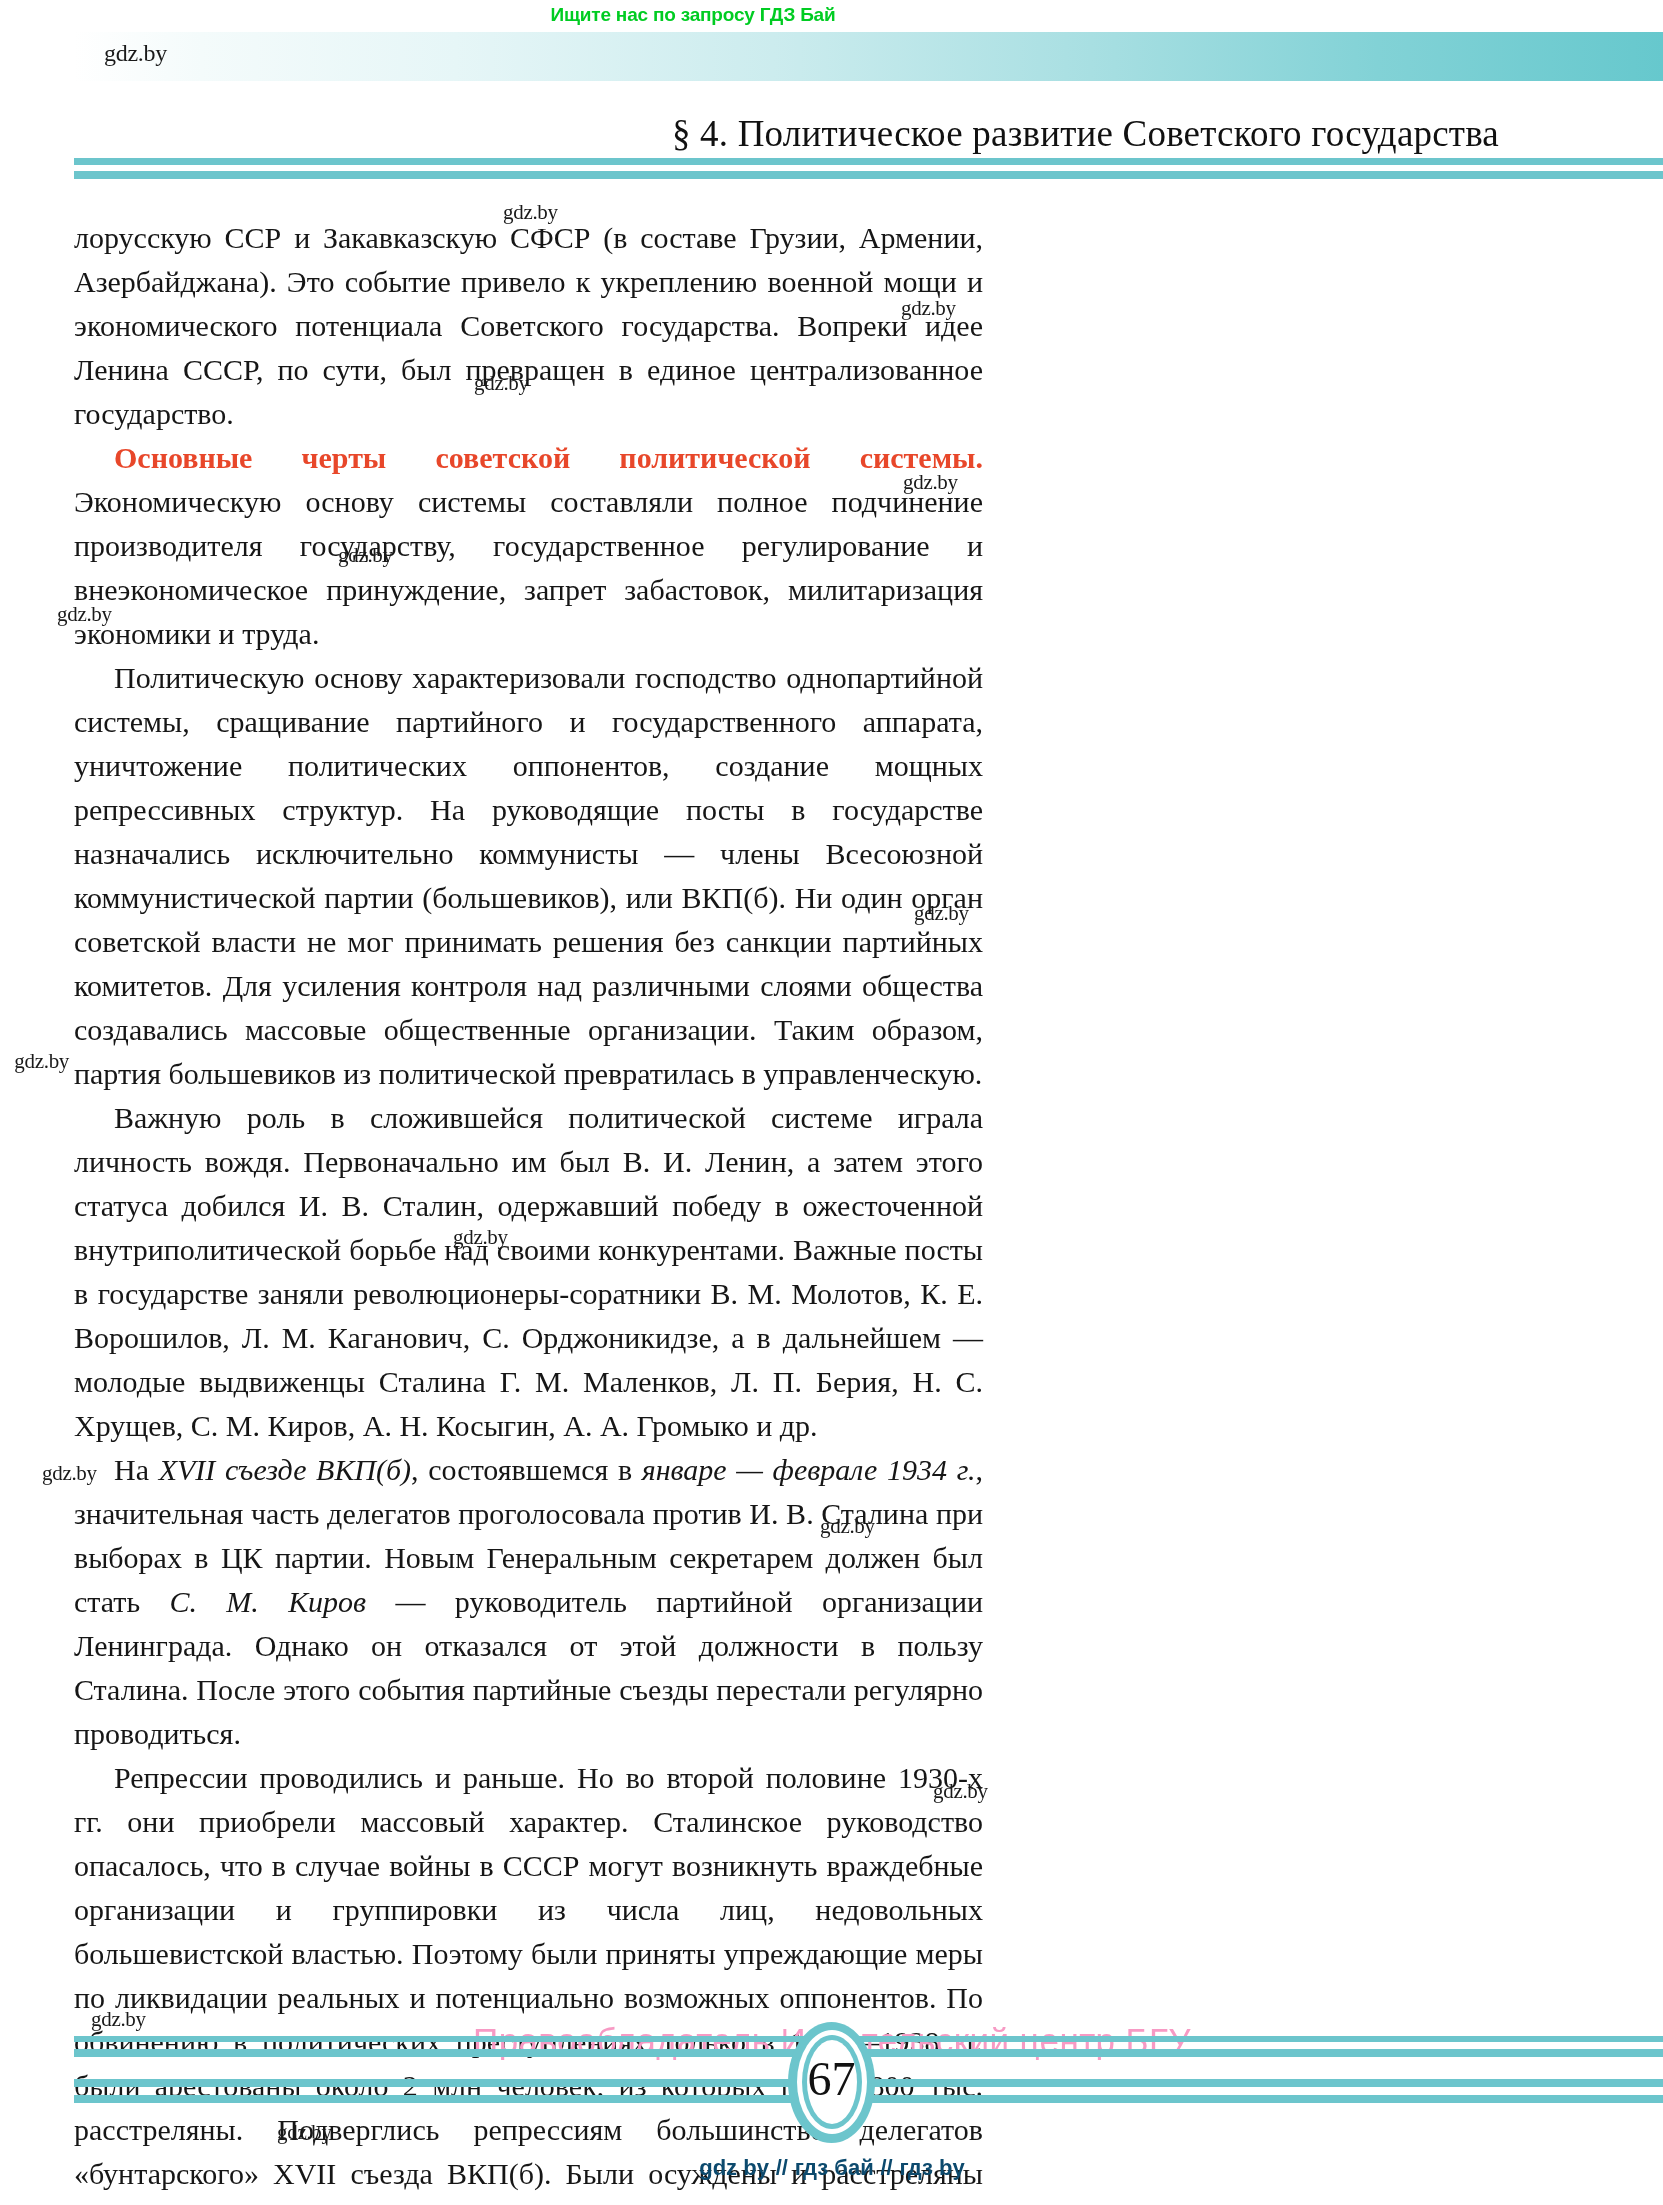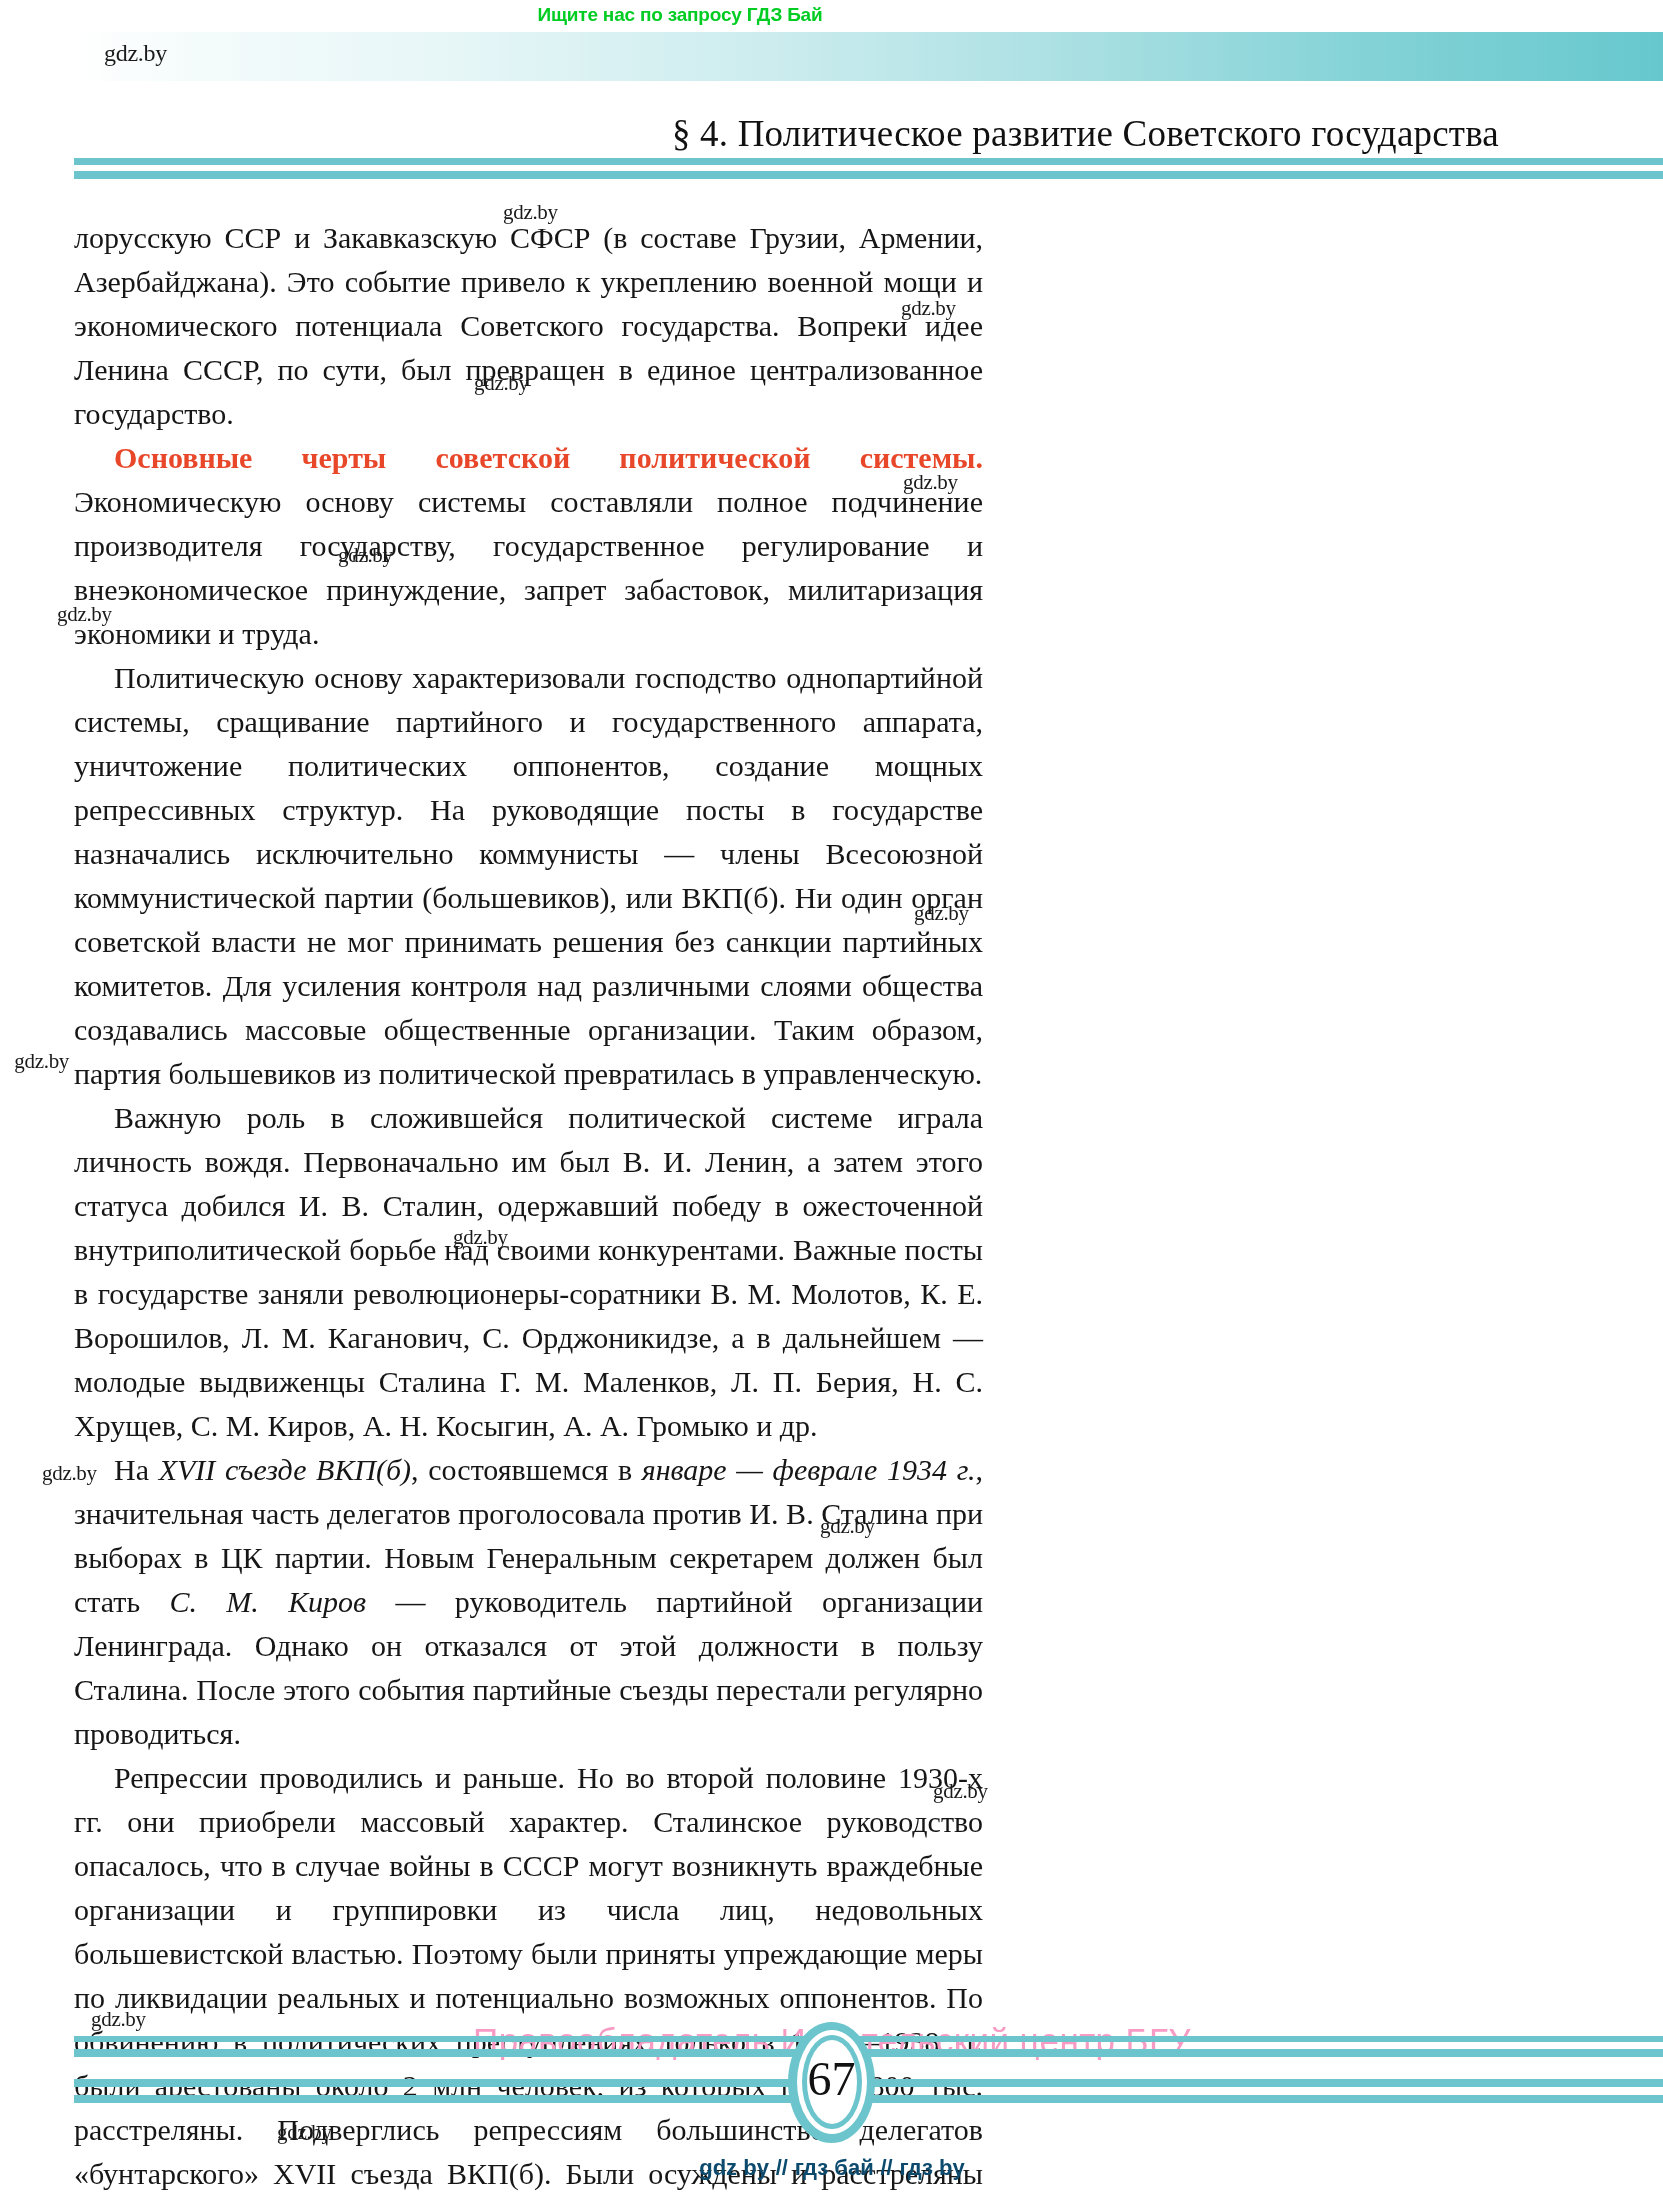--- a/index.html
+++ b/index.html
@@ -12,21 +12,21 @@
     height: 2205px;
     position: relative;
     overflow: hidden;
     font-family: "Liberation Serif", "DejaVu Serif", serif;
   }
 
   
   .top-banner {
     position: absolute;
     top: 0;
-    left: 0;
+    left: 13px;
     width: 1360px;
     height: 30px;
     display: flex;
     align-items: center;
     justify-content: center;
   }
   .top-banner-text {
     color: #00cc22;
     font-family: "Liberation Sans", "DejaVu Sans", sans-serif;
     font-size: 19px;

